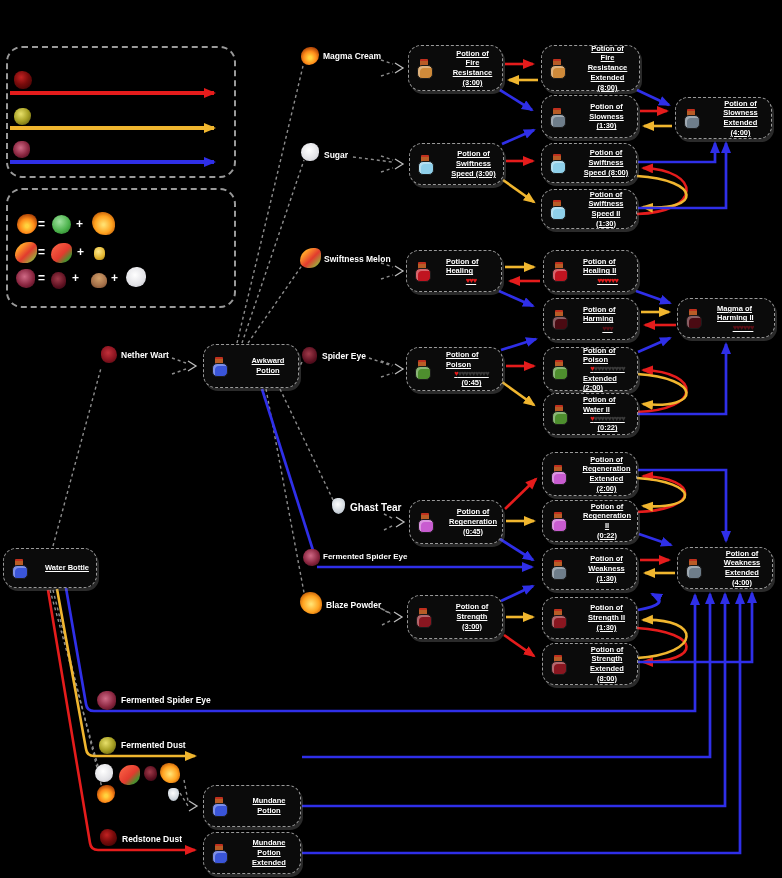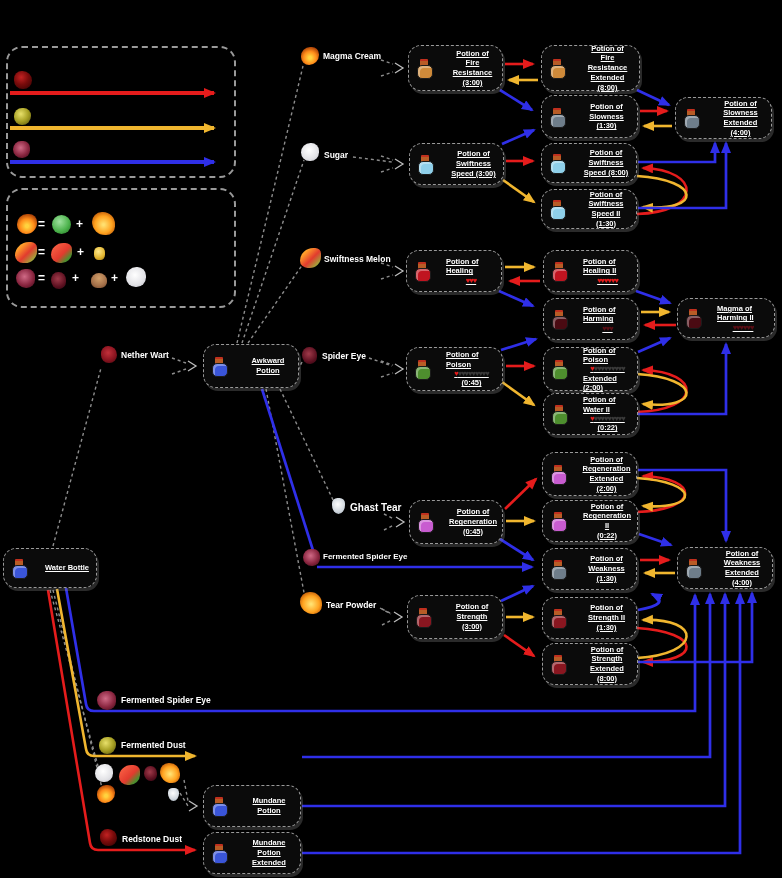--- a/index.html
+++ b/index.html
@@ -206,21 +206,21 @@
 <span class="ing i-spidereye" style="left:302px;top:347px;width:15px;height:17px"></span>
 <span class="lab" style="left:322px;top:351px">Spider Eye</span>
 
 <span class="ing i-ghast" style="left:332px;top:498px;width:13px;height:16px"></span>
 <span class="lab" style="left:350px;top:502px;font-size:10px">Ghast Tear</span>
 
 <span class="ing i-fermented" style="left:303px;top:549px;width:17px;height:17px"></span>
 <span class="lab" style="left:323px;top:552px;font-size:8px">Fermented Spider Eye</span>
 
 <span class="ing i-blaze" style="left:300px;top:592px;width:22px;height:22px"></span>
-<span class="lab" style="left:326px;top:600px">Tear Powder</span>
+<span class="lab" style="left:326px;top:600px">Blaze Powder</span>
 
 <span class="ing i-fermented" style="left:97px;top:691px;width:19px;height:19px"></span>
 <span class="lab" style="left:121px;top:695px">Fermented Spider Eye</span>
 
 <span class="ing i-glowstone" style="left:99px;top:737px;width:17px;height:17px"></span>
 <span class="lab" style="left:121px;top:740px">Fermented Dust</span>
 
 <span class="ing i-sugar" style="left:95px;top:764px;width:18px;height:18px"></span>
 <span class="ing i-melon" style="left:119px;top:765px;width:21px;height:20px"></span>
 <span class="ing i-spidereye" style="left:144px;top:766px;width:13px;height:15px"></span>

